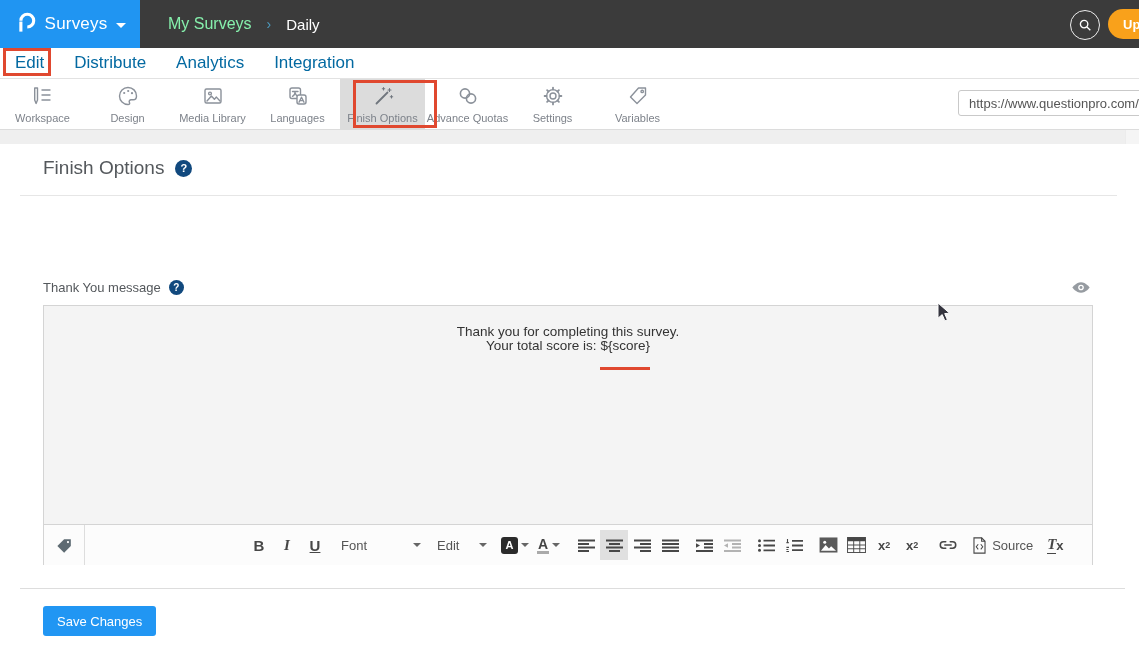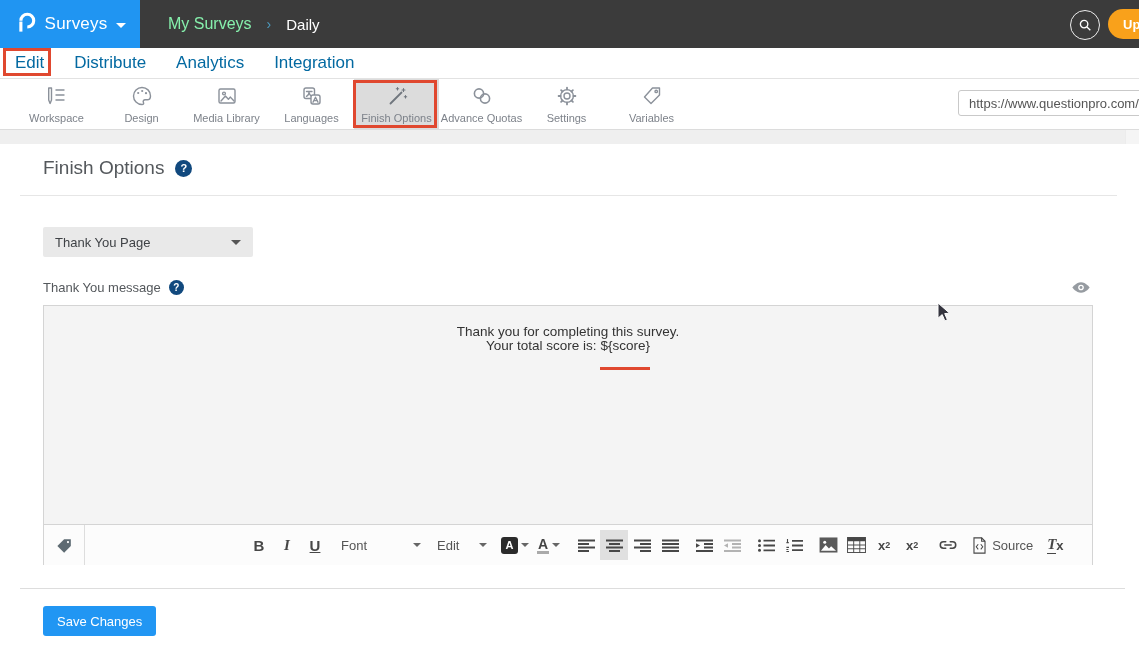--- a/index.html
+++ b/index.html
@@ -27,21 +27,21 @@
   .tabrow{position:absolute;top:48px;left:0;width:1139px;height:30px;background:#fff}
   .tabs{display:flex;align-items:center;height:100%;padding-left:15px;gap:30px}
   .tab{font-size:17px;color:#0369a1;cursor:pointer;white-space:nowrap}
   .tab-edit .tab-underline{border-bottom:2px solid #2196f3;padding-bottom:2px}
   .anno{border:3px solid #e0482f;position:absolute;pointer-events:none;z-index:9}
   .anno-edit{left:3px;top:0;width:42px;height:22px}
 
   
   .ribbon{position:absolute;top:78px;left:0;width:1139px;height:52px;background:#fff;
           border-top:1px solid #e2e2e2;border-bottom:1px solid #dcdcdc;box-sizing:border-box}
-  .ribbon-items{display:flex;padding-left:14px;height:100%}
+  .ribbon-items{display:flex;height:100%}
   .ritem{width:85px;height:100%;display:flex;flex-direction:column;align-items:center;
          justify-content:center;gap:4px;cursor:pointer;position:relative}
   .ritem svg{width:24px;height:24px;stroke:#8b919a;fill:none;stroke-width:1.4;stroke-linecap:round;stroke-linejoin:round}
   .ritem.selected{background:#dcdcdc}
   .ritem.selected svg{stroke:#70767e}
   .rlabel{font-size:11px;color:#7d828a;white-space:nowrap}
   .anno-finish{left:353px;top:1px;width:78px;height:42px}
   .url-input{position:absolute;left:958px;top:11px;width:220px;height:26px;border:1px solid #c9c9c9;
              border-radius:3px;padding:0 6px 0 10px;font-size:13px;color:#555;
              font-family:"Liberation Sans",sans-serif;box-sizing:border-box;outline:none}
@@ -226,24 +226,20 @@
 <div class="scrolltrack"></div>
 
 <div class="main">
 
   <div class="title-row">
     <span class="page-title">Finish Options</span>
     <span class="help-badge">?</span>
   </div>
   <div class="divider1"></div>
 
-  <div class="tyselect">
-    <span>Thank You Page</span>
-    <span class="caret-dark"></span>
-  </div>
 
   <div class="msg-row">
     <span class="msg-label">Thank You message</span>
     <span class="help-badge small">?</span>
   </div>
 
   <span class="eye">
     <svg width="20" height="15" viewBox="0 0 22 16">
       <path d="M1.5 8S5.5 2.2 11 2.2 20.5 8 20.5 8 16.5 13.8 11 13.8 1.5 8 1.5 8z" fill="#969ba1"></path>
       <circle cx="11" cy="8" r="3.1" fill="#fff"></circle>

